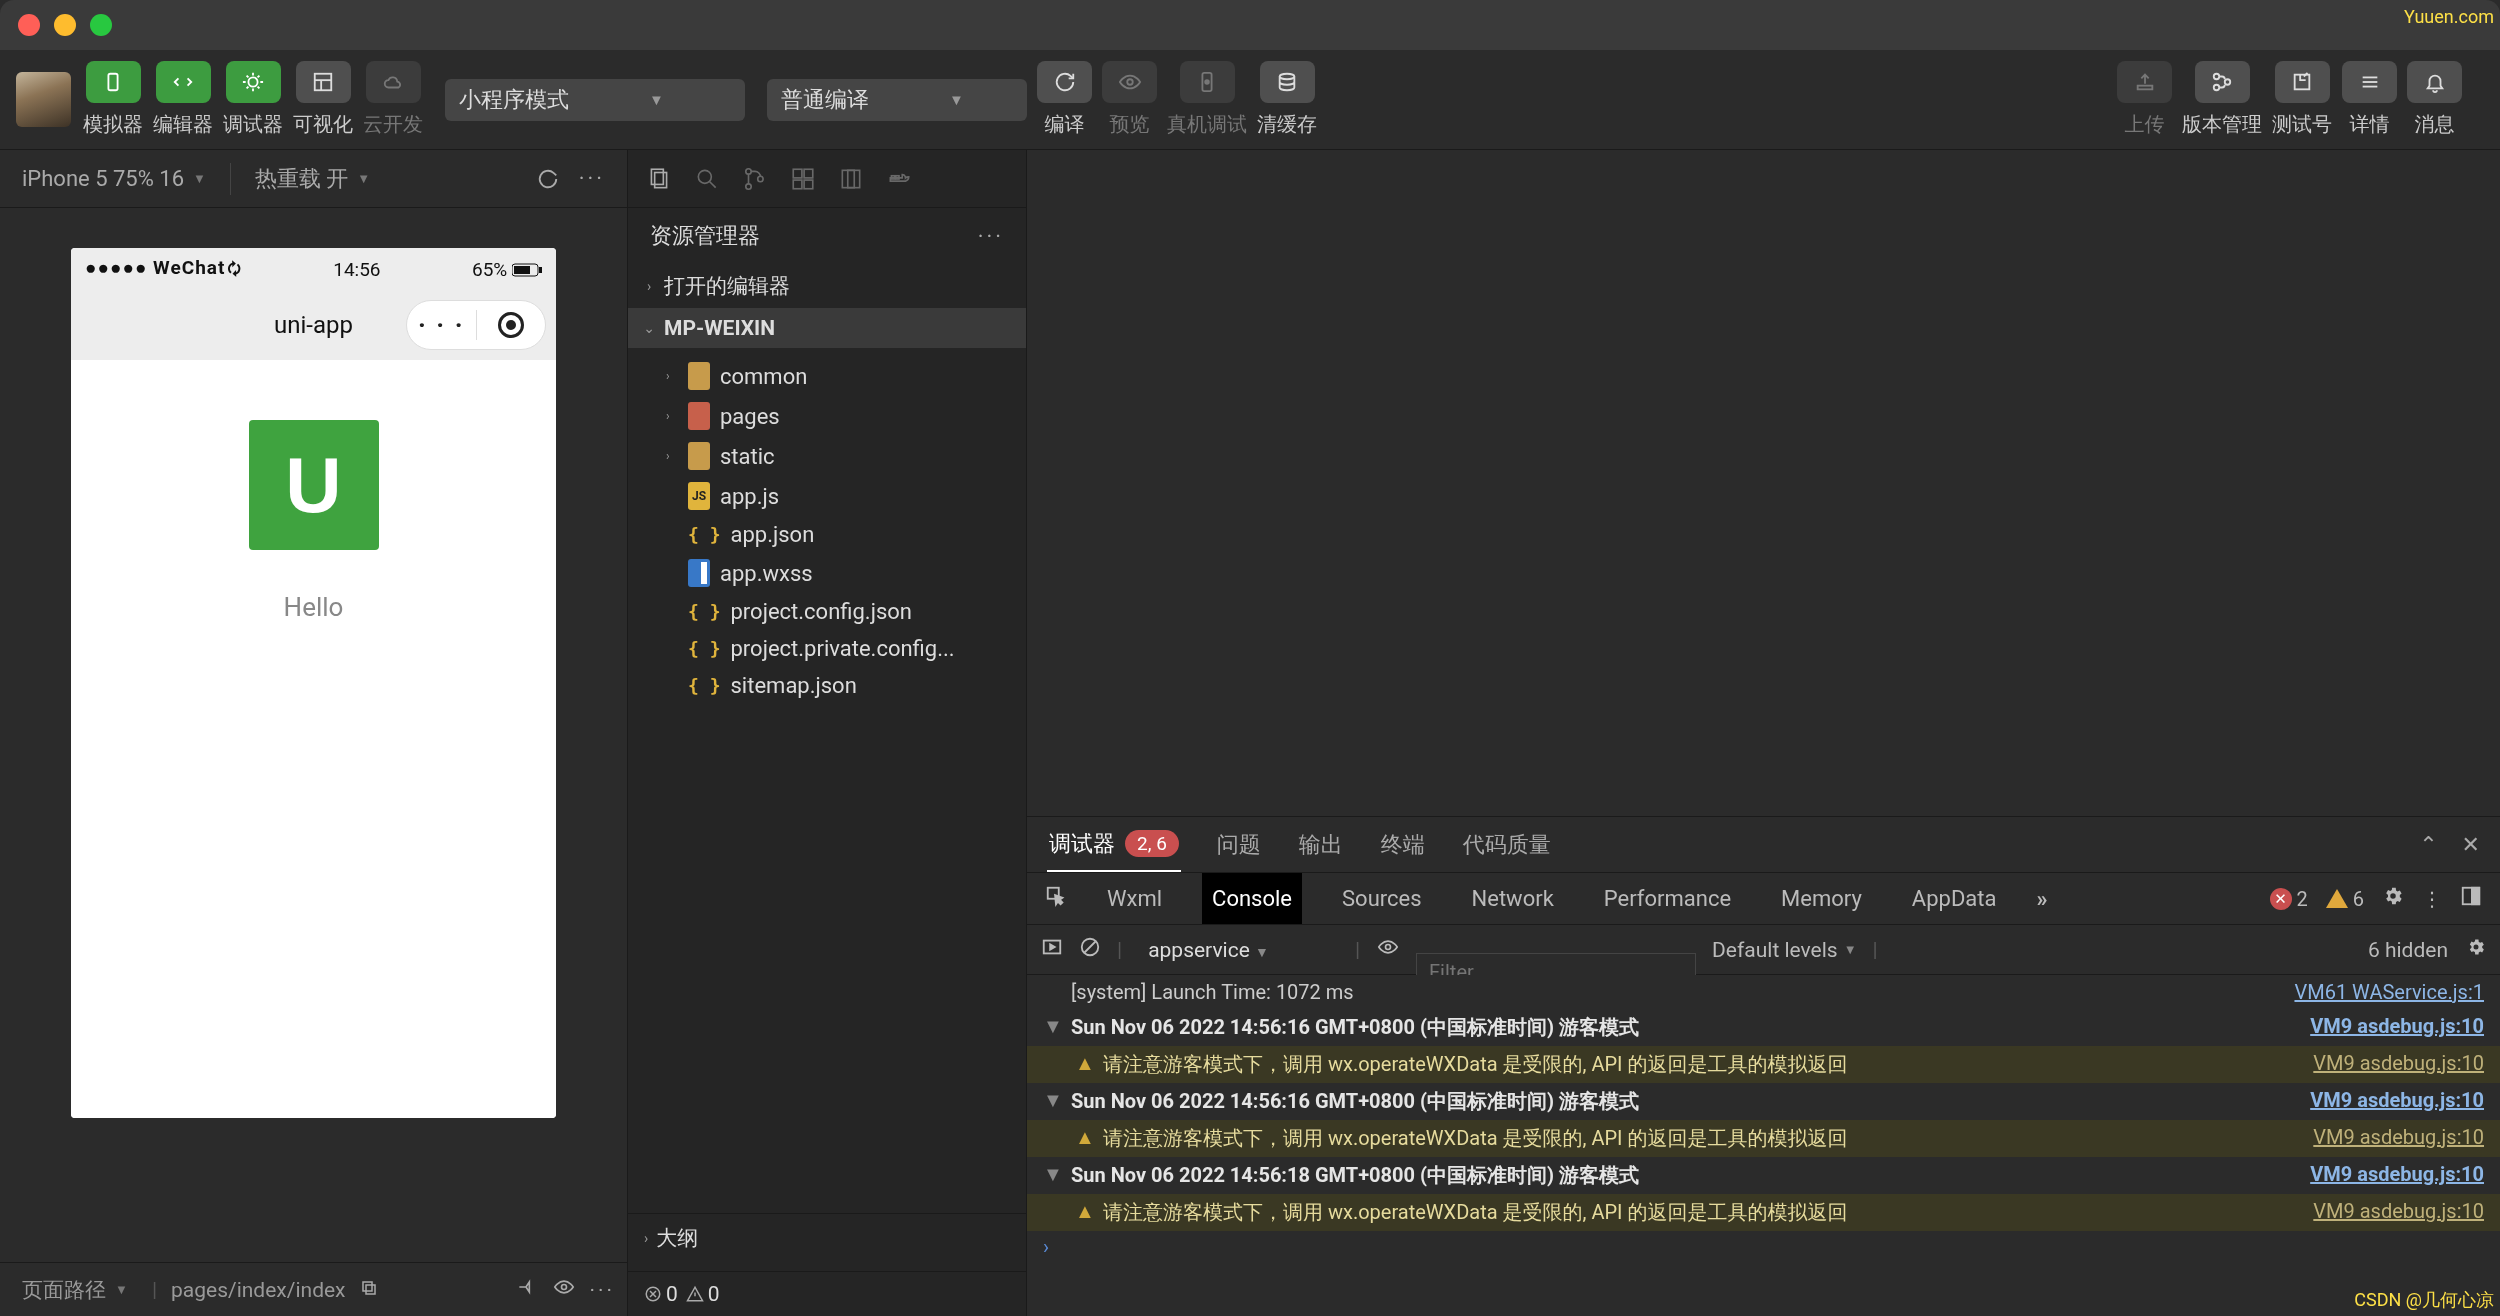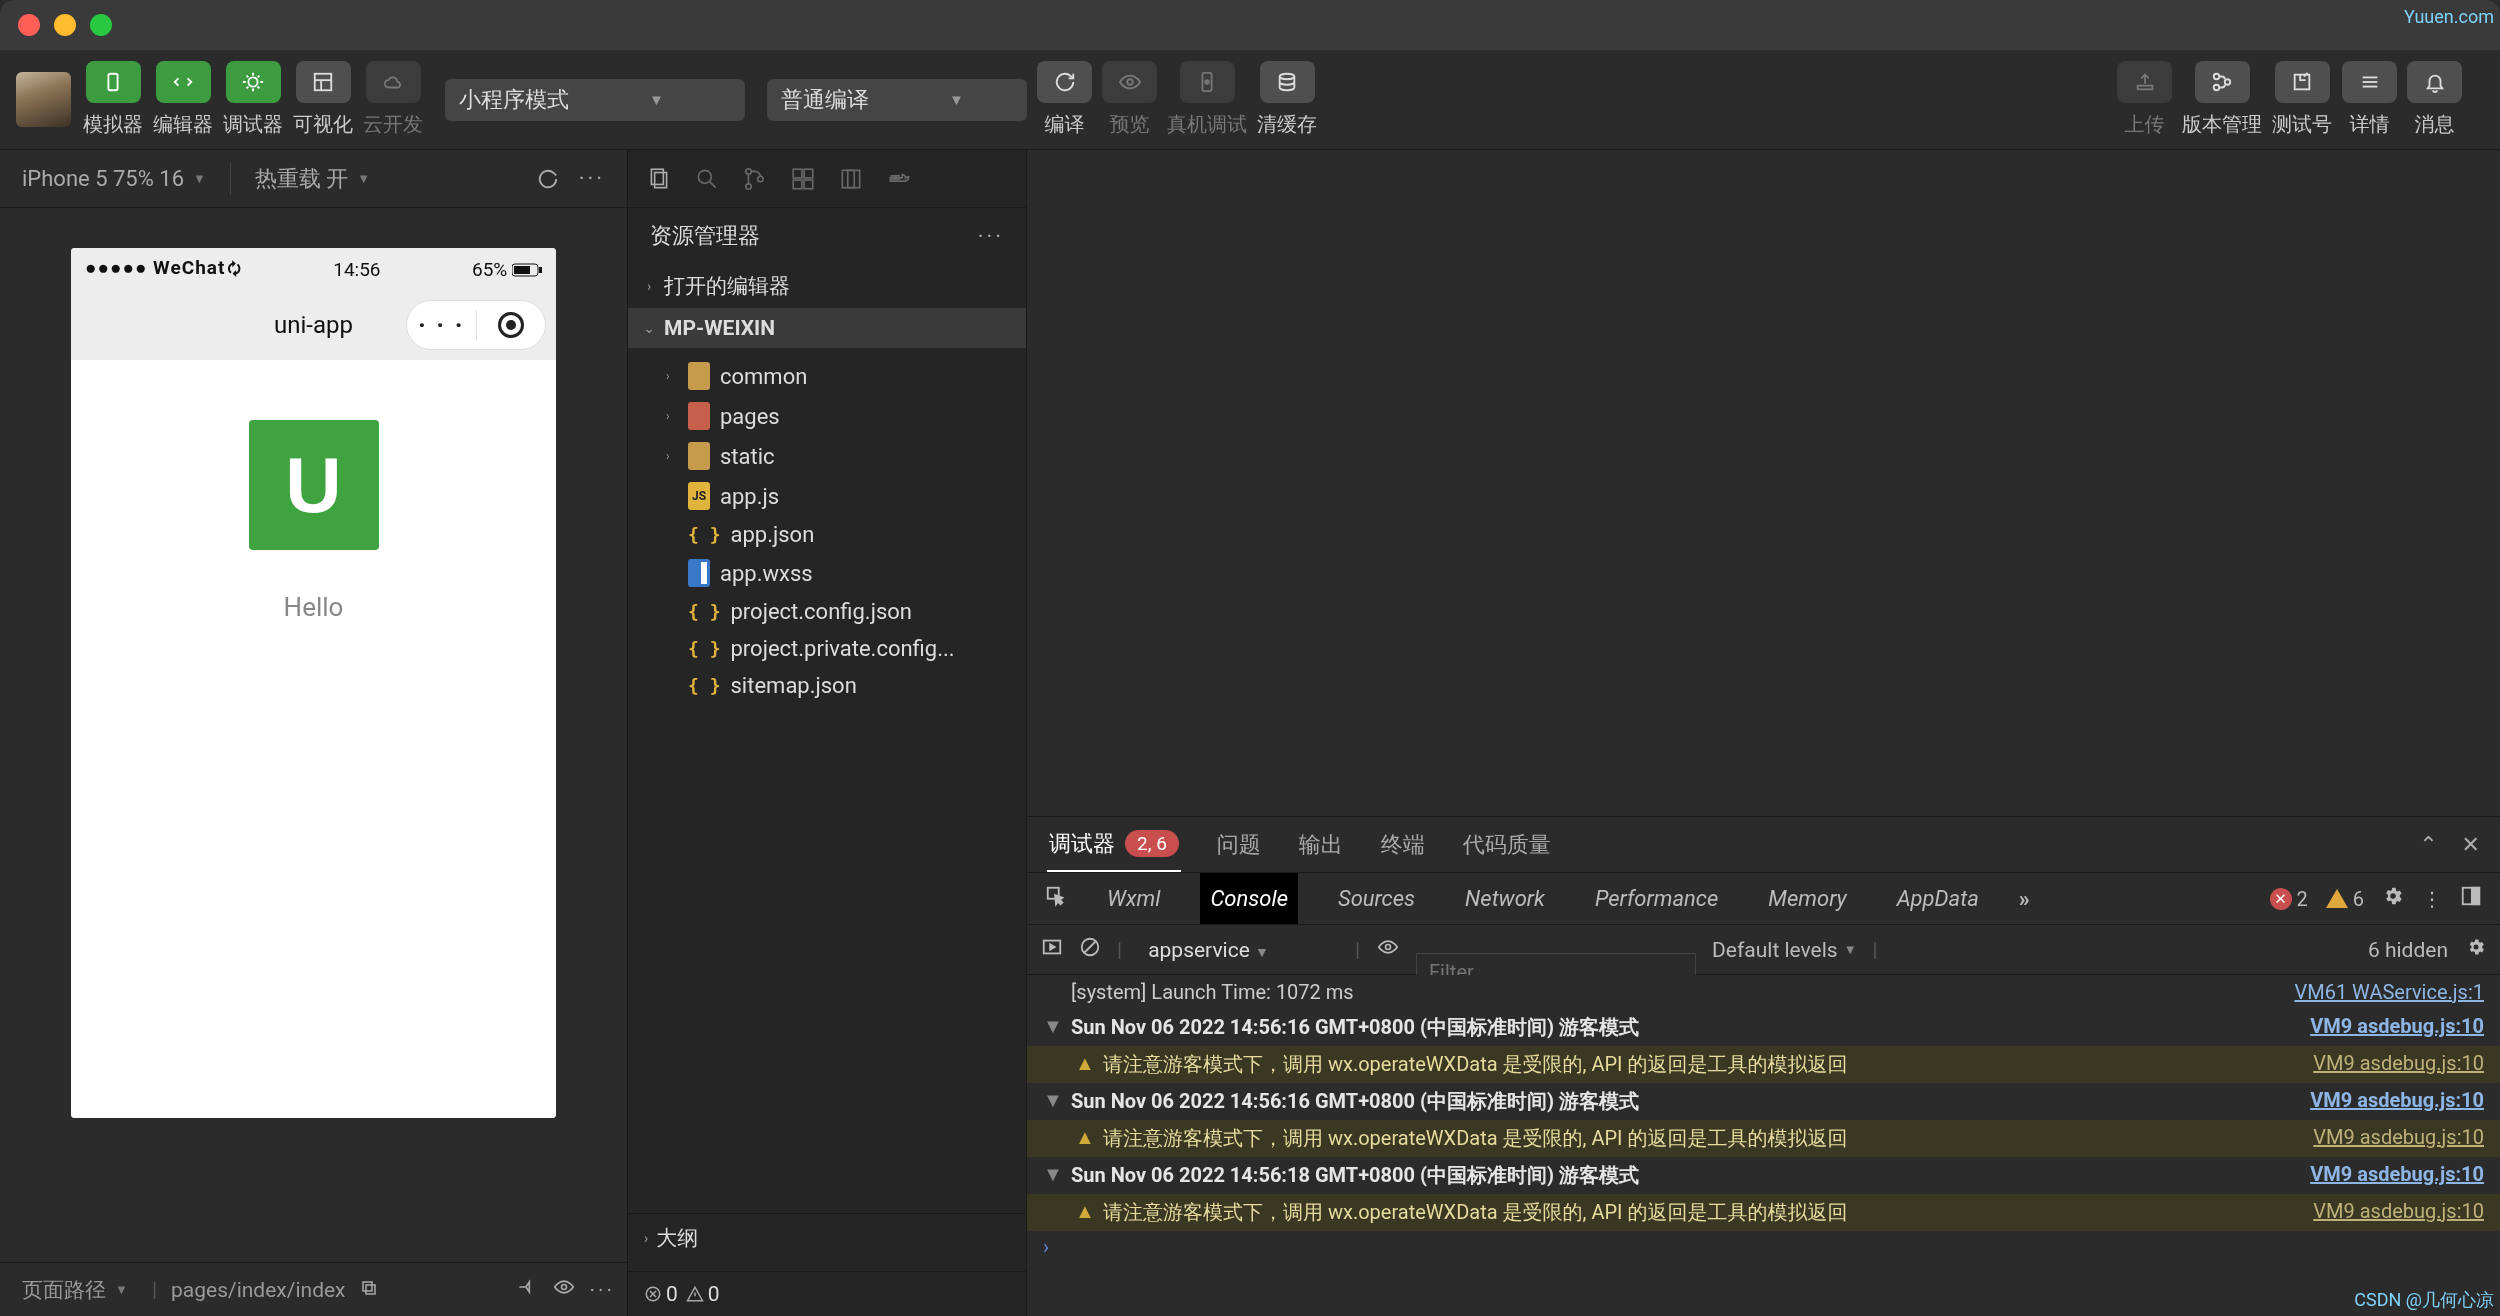--- a/index.html
+++ b/index.html
@@ -73,21 +73,21 @@
   
   .rightpane{flex:1;background:#2b2b2b;display:flex;flex-direction:column;min-width:0;}
   .editor-empty{flex:1;background:#2b2b2b;}
   .debugger{height:500px;border-top:1px solid #1a1a1a;display:flex;flex-direction:column;background:#2b2b2b;}
   .dbg-tabs{height:56px;display:flex;align-items:center;padding:0 20px;gap:34px;font-size:22px;color:#aaa;border-bottom:1px solid #1a1a1a;}
   .dbg-tab{cursor:pointer;padding:0 2px;display:flex;align-items:center;gap:10px;height:100%;}
   .dbg-tab.active{color:#fff;border-bottom:2px solid #fff;}
   .badge{background:#c94f4f;color:#fff;border-radius:20px;padding:2px 12px;font-size:19px;}
   .dbg-tabs .rgt{margin-left:auto;display:flex;gap:24px;color:#aaa;}
   .dev-tabs{height:52px;display:flex;align-items:center;padding:0 18px;gap:30px;font-size:22px;color:#bbb;border-bottom:1px solid #1a1a1a;}
-  .dev-tab{cursor:pointer;padding:0 10px;height:100%;display:flex;align-items:center;font-style:italic;}
+  .dev-tab{cursor:pointer;padding:0 10px;height:100%;display:flex;align-items:center;}
   .dev-tab.active{background:#000;color:#fff;}
   .dev-icons-right{margin-left:auto;display:flex;align-items:center;gap:18px;font-size:20px;}
   .cnt-err{display:flex;align-items:center;gap:5px;}
   .c-red{width:22px;height:22px;background:#c94f4f;border-radius:50%;display:flex;align-items:center;justify-content:center;color:#fff;font-size:15px;}
   .c-yel{width:0;height:0;border-left:11px solid transparent;border-right:11px solid transparent;border-bottom:19px solid #e0a83c;}
   .console-bar{height:50px;display:flex;align-items:center;padding:0 14px;gap:16px;border-bottom:1px solid #1a1a1a;font-size:21px;color:#bbb;}
   .cb-sel{background:#2b2b2b;border:none;color:#ddd;padding:4px 70px 4px 10px;cursor:pointer;font-size:21px;}
   .cb-filter{background:#2b2b2b;border:1px solid #444;color:#ddd;padding:6px 12px;width:280px;font-size:20px;margin-top:44px;}
   .cb-levels{cursor:pointer;display:flex;align-items:center;gap:6px;}
   .cb-right{margin-left:auto;display:flex;align-items:center;gap:18px;}
@@ -96,21 +96,21 @@
   .log-row.info{color:#ccc;}
   .log-row.group{color:#e5e5e5;font-weight:bold;}
   .log-row.warn{background:#3a3823;color:#e6db9d;}
   .log-txt{flex:1;white-space:pre;}
   .log-src{color:#8db6e6;text-decoration:underline;white-space:nowrap;}
   .log-row.warn .log-src{color:#bfb17a;}
   .log-arrow{width:18px;color:#888;}
   .tri{color:#888;}
   .wico{color:#d1a93a;}
   .prompt{color:#5a8bd6;padding:4px 16px;}
-  .watermark{position:fixed;right:6px;bottom:4px;color:#7dd3fc;font-size:18px;z-index:999;}
+  .watermark{position:fixed;right:6px;bottom:4px;color:#fde047;font-size:18px;z-index:999;}
   .watermark.tr{top:6px;bottom:auto;}
 </style>
 </head>
 <body>
 
 <div class="titlebar">
   <div class="traffic">
     <div class="tl red"></div>
     <div class="tl yellow"></div>
     <div class="tl green"></div>

